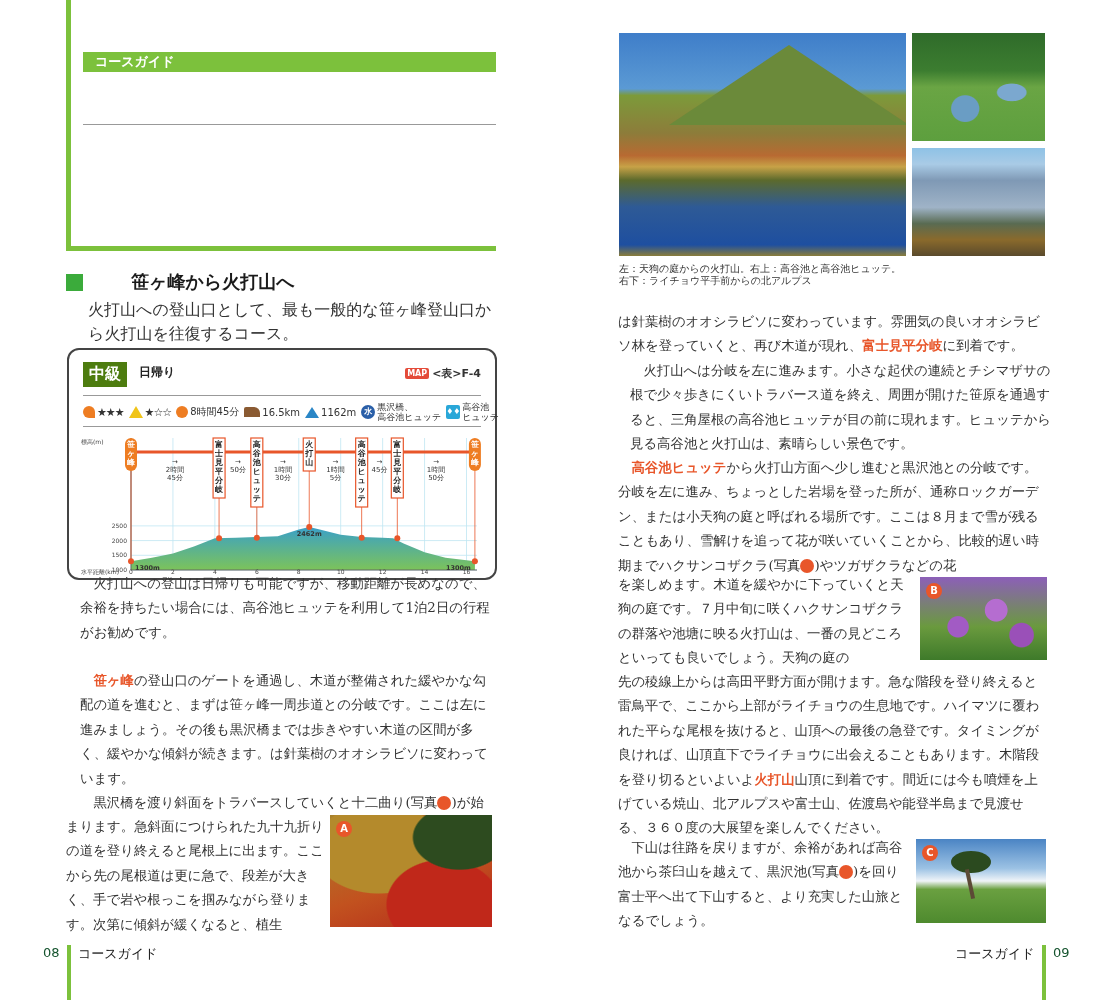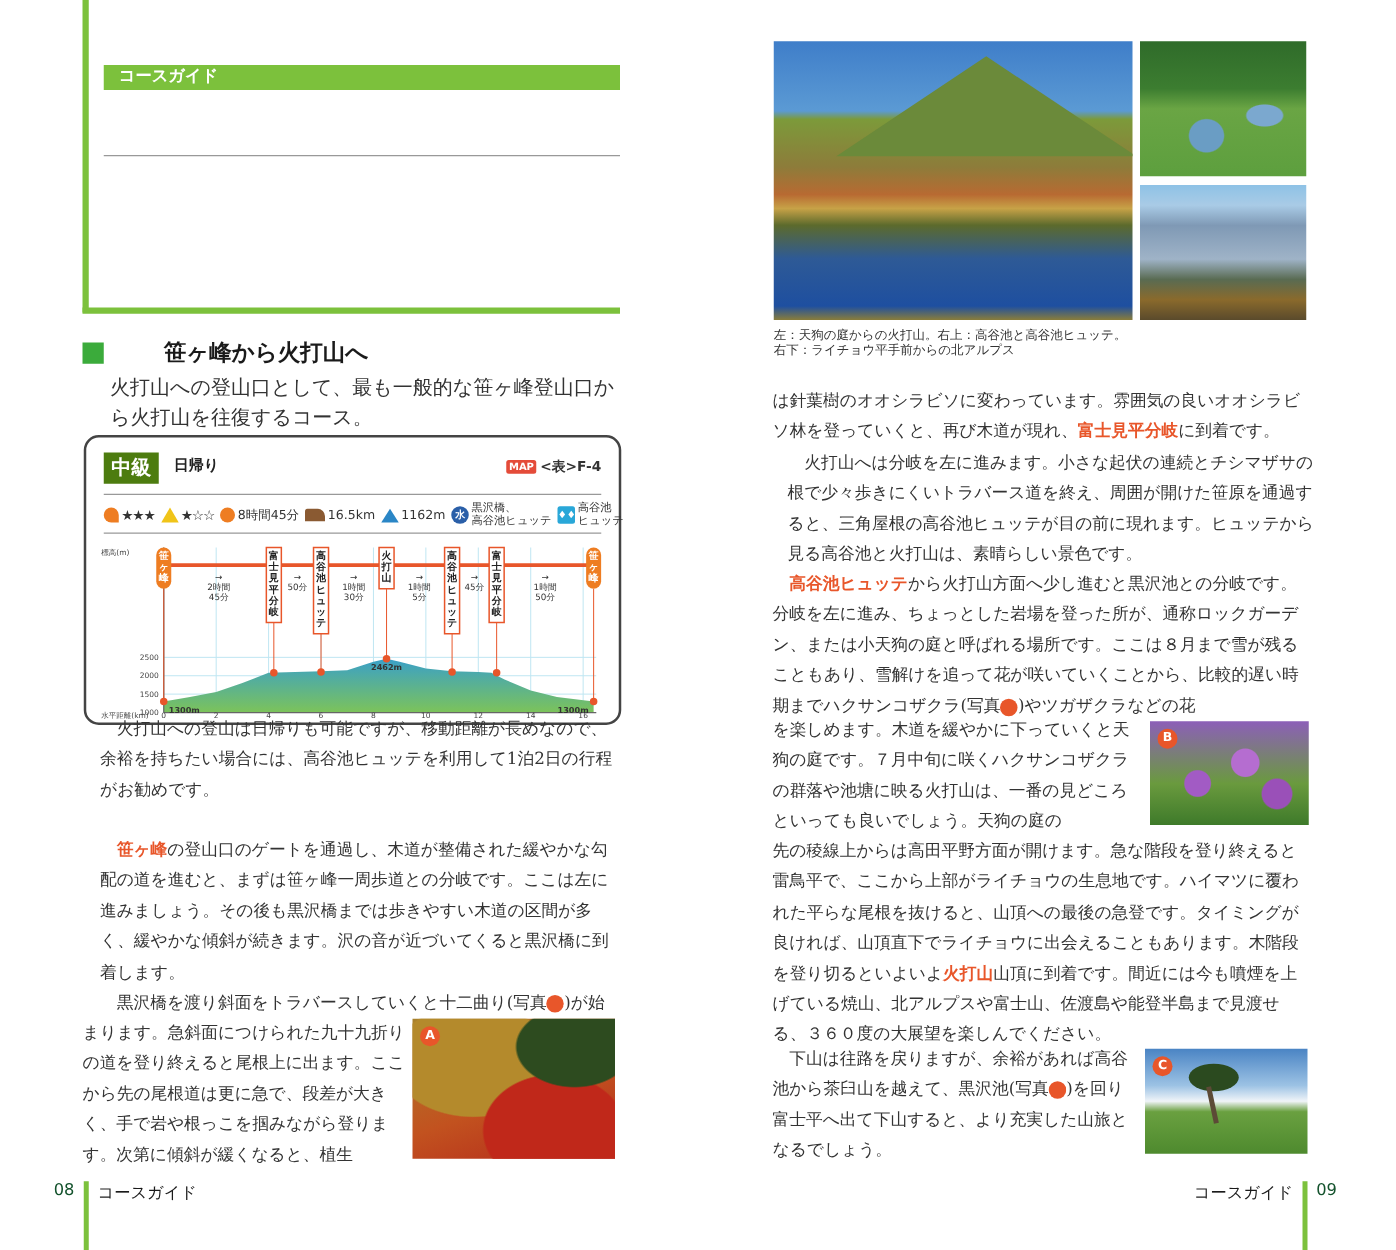--- a/index.html
+++ b/index.html
@@ -259,21 +259,21 @@
         <text x="300.4909090909091" y="34" font-size="7" text-anchor="middle" fill="#333" font-family="DejaVu Sans, sans-serif">→</text>
         <text x="300.4909090909091" y="42" font-size="7" text-anchor="middle" fill="#333" font-family="DejaVu Sans, sans-serif">45分</text>
         <text x="357.1090909090909" y="34" font-size="7" text-anchor="middle" fill="#333" font-family="DejaVu Sans, sans-serif">→</text>
         <text x="357.1090909090909" y="42" font-size="7" text-anchor="middle" fill="#333" font-family="DejaVu Sans, sans-serif">1時間</text>
         <text x="357.1090909090909" y="50" font-size="7" text-anchor="middle" fill="#333" font-family="DejaVu Sans, sans-serif">50分</text>
       </svg>
   </div>
 </div>
 
 <div class="body-text" style="left:80px; top:572px; width:416px; text-indent:1em;">火打山への登山は日帰りも可能ですが、移動距離が長めなので、余裕を持ちたい場合には、高谷池ヒュッテを利用して1泊2日の行程がお勧めです。</div>
-<div class="body-text" style="left:80px; top:669px; width:416px; text-indent:1em;"><span class="hl">笹ヶ峰</span><span>の登山口のゲートを通過し、木道が整備された緩やかな勾配の道を進むと、まずは笹ヶ峰一周歩道との分岐です。ここは左に進みましょう。その後も黒沢橋までは歩きやすい木道の区間が多く、緩やかな傾斜が続きます。沢の音が近づいてくると黒沢橋に到着します。</span></div>
+<div class="body-text" style="left:80px; top:669px; width:416px; text-indent:1em;"><span class="hl">笹ヶ峰</span><span>の登山口のゲートを通過し、木道が整備された緩やかな勾配の道を進むと、まずは笹ヶ峰一周歩道との分岐です。ここは左に進みましょう。その後も黒沢橋までは歩きやすい木道の区間が多く、緩やかな傾斜が続きます。は針葉樹のオオシラビソに変わっています。</span></div>
 <div class="body-text" style="left:80px; top:791px; width:416px; text-indent:1em;"><span>黒沢橋を渡り斜面をトラバースしていくと十二曲り(写真</span><span class="photo-marker">A</span><span>)が始</span></div>
 <div class="body-text" style="left:66px; top:815px; width:262px;">まります。急斜面につけられた九十九折りの道を登り終えると尾根上に出ます。ここから先の尾根道は更に急で、段差が大きく、手で岩や根っこを掴みながら登ります。次第に傾斜が緩くなると、植生</div>
 
 <div class="photo photo-a">
   <div class="marker">A</div>
 </div>
 
 <div class="footer-num" style="left:43px; top:945px;">08</div>
 <div class="footer-bar green" style="left:67px; top:945px; height:55px;"></div>
 <div class="footer-label" style="left:78px; top:945px;">コースガイド</div>

